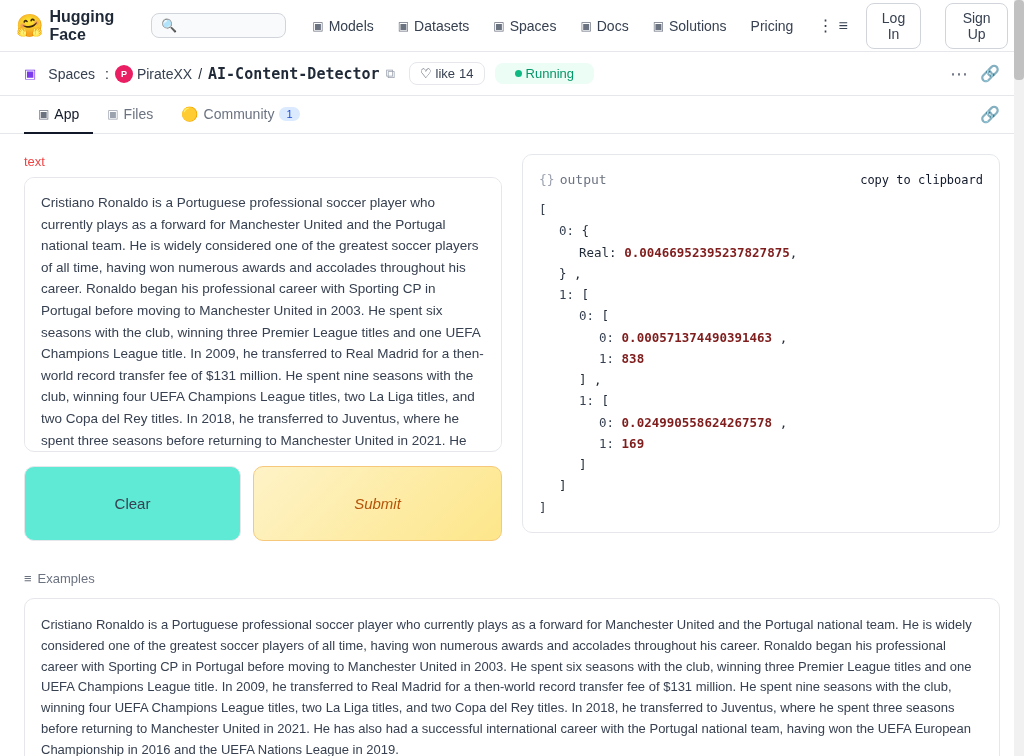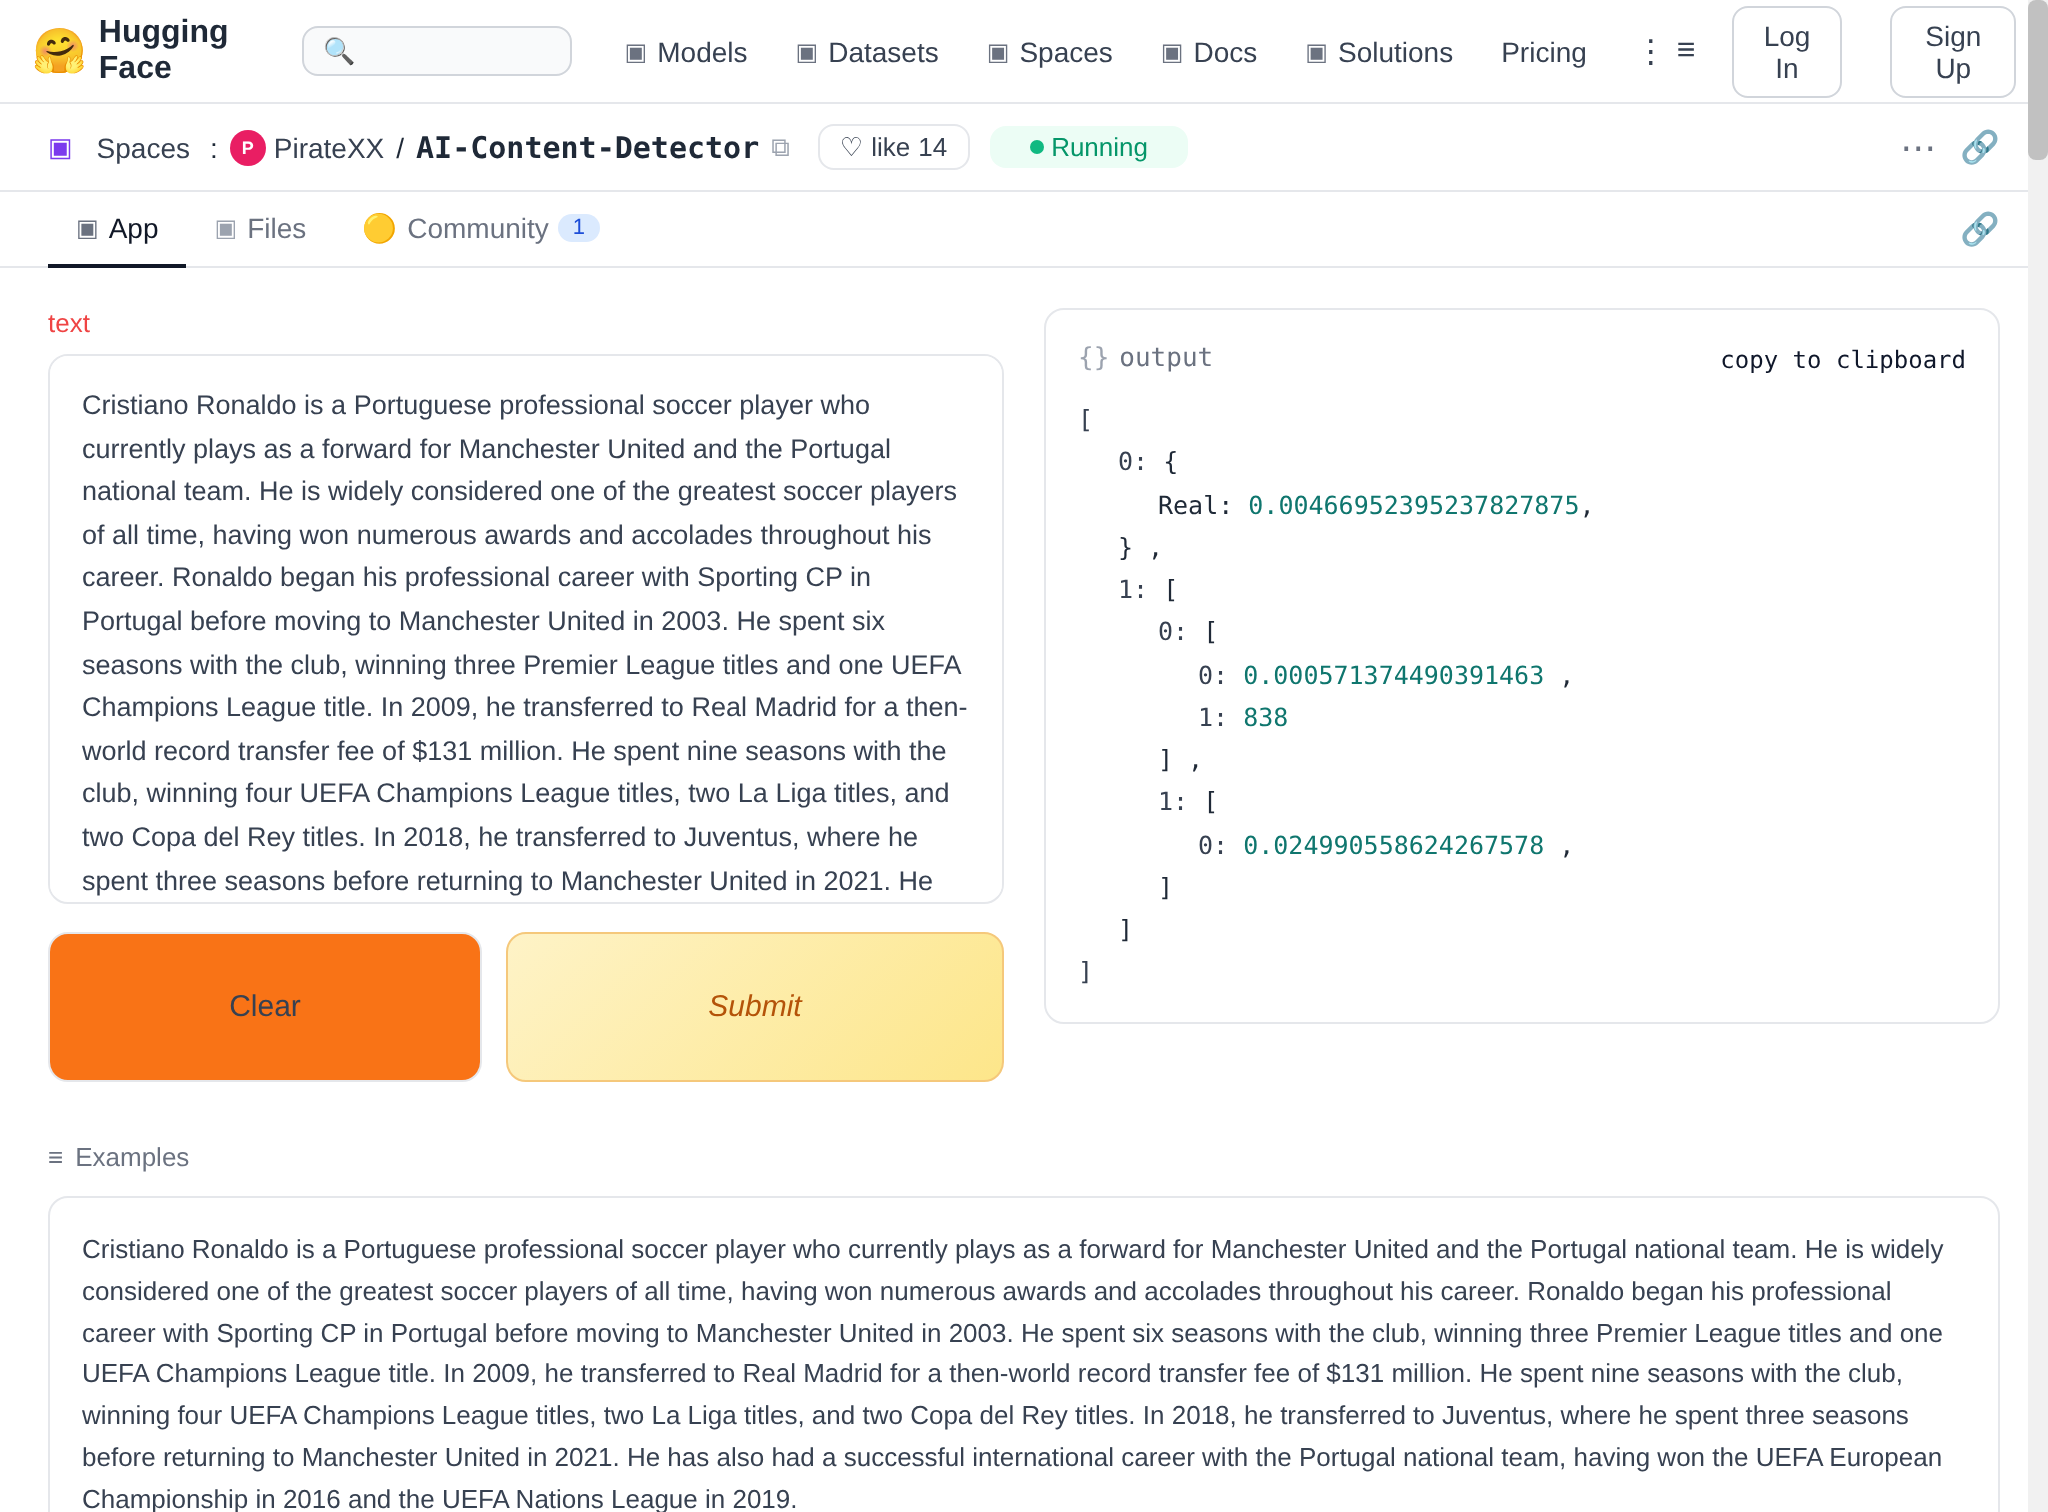--- a/index.html
+++ b/index.html
@@ -83,21 +83,21 @@
       border: 1px solid #e5e7eb; border-radius: 10px; overflow: hidden; background: #fff;
     }
     .text-area {
       width: 100%; min-height: 270px; padding: 14px 16px; font-size: 13.5px;
       line-height: 1.6; color: #374151; border: none; outline: none; resize: none;
       font-family: inherit; background: #fff;
     }
     .btn-row { display: flex; gap: 12px; margin-top: 14px; }
     .btn-clear {
       flex: 1; padding: 12px; border-radius: 10px; border: 1px solid #e5e7eb;
-      background: #f97316; font-size: 15px; font-weight: 500; cursor: pointer; color: #374151;
+      background: #5eead4; font-size: 15px; font-weight: 500; cursor: pointer; color: #374151;
     }
     .btn-submit {
       flex: 1; padding: 28px; border-radius: 10px; border: 1px solid #f5c87b;
       background: linear-gradient(135deg, #fef3c7, #fde68a); font-size: 15px;
       font-weight: 500; cursor: pointer; color: #b45309; font-style: italic;
     }
 
     
     .right-panel { flex: 1; }
     .output-header {
@@ -106,21 +106,21 @@
     }
     .output-label { font-size: 13px; color: #6b7280; display: flex; align-items: center; gap: 5px; }
     .copy-btn { margin-left: auto; font-size: 12px; color: #0f172a; cursor: pointer; }
     .output-box {
       border: 1px solid #e5e7eb; border-radius: 10px; min-height: 290px;
       font-family: monospace; font-size: 12.5px; line-height: 1.7; padding: 14px 16px;
       background: #fff; overflow: auto;
     }
     .json-bracket { color: #374151; }
     .json-key { color: #374151; }
-    .json-num-blue { color: #0f766e; }
+    .json-num-blue { color: #7f1d1d; font-weight: bold; }
     .json-indent-1 { padding-left: 20px; }
     .json-indent-2 { padding-left: 40px; }
     .json-indent-3 { padding-left: 60px; }
 
     
     .examples-section { padding: 10px 24px 20px; }
     .examples-header { display: flex; align-items: center; gap: 6px; font-size: 13px; color: #6b7280; margin-bottom: 12px; }
     .example-card {
       border: 1px solid #e5e7eb; border-radius: 10px; padding: 16px;
       margin-bottom: 12px; font-size: 13px; line-height: 1.6; color: #374151;
@@ -253,20 +253,21 @@
         <div class="json-indent-1"><span class="json-key">0:</span>  {</div>
         <div class="json-indent-2">Real:  <span class="json-num-blue">0.00466952395237827875</span>,</div>
         <div class="json-indent-1">} ,</div>
         <div class="json-indent-1"><span class="json-key">1:</span>  [</div>
         <div class="json-indent-2"><span class="json-key">0:</span>  [</div>
         <div class="json-indent-3"><span class="json-key">0:</span>  <span class="json-num-blue">0.000571374490391463</span> ,</div>
         <div class="json-indent-3"><span class="json-key">1:</span>  <span class="json-num-blue">838</span></div>
         <div class="json-indent-2">] ,</div>
         <div class="json-indent-2"><span class="json-key">1:</span>  [</div>
         <div class="json-indent-3"><span class="json-key">0:</span>  <span class="json-num-blue">0.024990558624267578</span> ,</div>
+        <div class="json-indent-3"><span class="json-key">1:</span>  <span class="json-num-blue">169</span></div>
         <div class="json-indent-2">]</div>
         <div class="json-indent-1">]</div>
         <div class="json-bracket">]</div>
       </div>
     </div>
   </div>
 </div>
 
 <div class="examples-section">
   <div class="examples-header">

